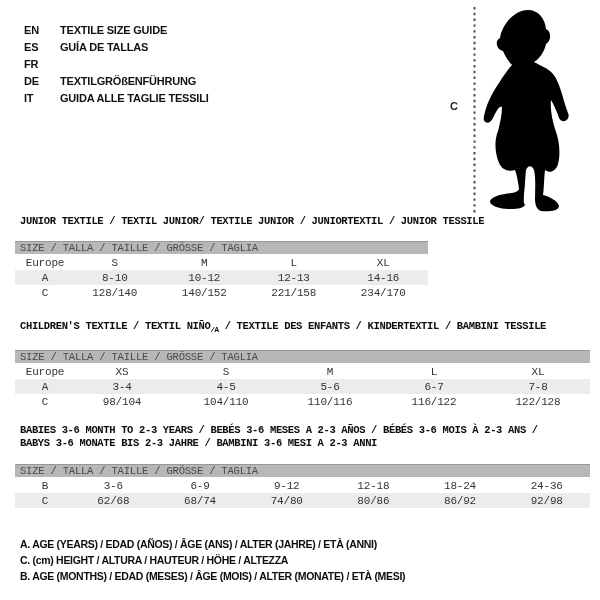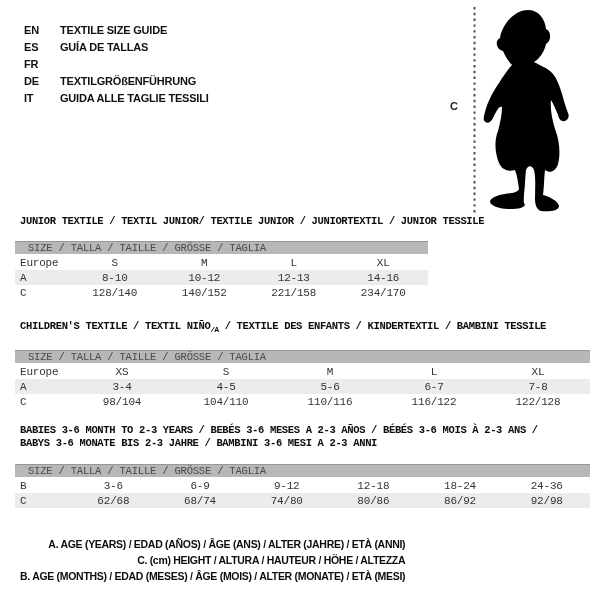--- a/index.html
+++ b/index.html
@@ -21,30 +21,30 @@
   .sec-0{top:215px;width:413px;}
   .sec-1{top:320px;width:575px;}
   .sec-2{top:424px;width:575px;}
   .sec-title{margin-left:5px;font-size:10.5px;font-weight:bold;line-height:13px;
     letter-spacing:-0.35px;white-space:nowrap;color:#0d0d0d;}
   .title-sub{font-size:7.5px;font-weight:bold;}
   .size-table{margin-top:13px;}
   .sec-2 .size-table{margin-top:14px;}
   .bar{height:13px;background:#b7b7b7;border-top:1px solid #979797;
     display:flex;align-items:center;box-sizing:border-box;}
-  .bar-label{padding-left:13px;font-size:10.5px;color:#4a4a4a;letter-spacing:-0.2px;white-space:nowrap;}
+  .bar-label{padding-left:5px;font-size:10.5px;color:#4a4a4a;letter-spacing:-0.2px;white-space:nowrap;}
   .rows{margin-top:1px;}
   .trow{display:flex;height:15px;align-items:center;}
   .trow:nth-child(even){background:#ececec;}
   .tcell{flex:1;text-align:center;font-size:11px;color:#333;letter-spacing:-0.2px;}
-  .tcell.first{flex:0 0 50px;text-align:left;padding-left:5px;}
+  .tcell.first{flex:0 0 50px;text-align:center;padding-left:5px;}
   
   .footnotes{position:absolute;left:20px;top:536px;}
   .fline{font-size:10.5px;font-weight:bold;line-height:16px;letter-spacing:-0.3px;
-    white-space:nowrap;color:#0d0d0d;text-align:right;}
+    white-space:nowrap;color:#0d0d0d;}
 </style>
 </head>
 <body>
 
 <div class="canvas">
 
   <div class="langs">
       <div class="lang-row">
         <span class="lang-code">EN</span>
         <span class="lang-title">TEXTILE SIZE GUIDE</span>

